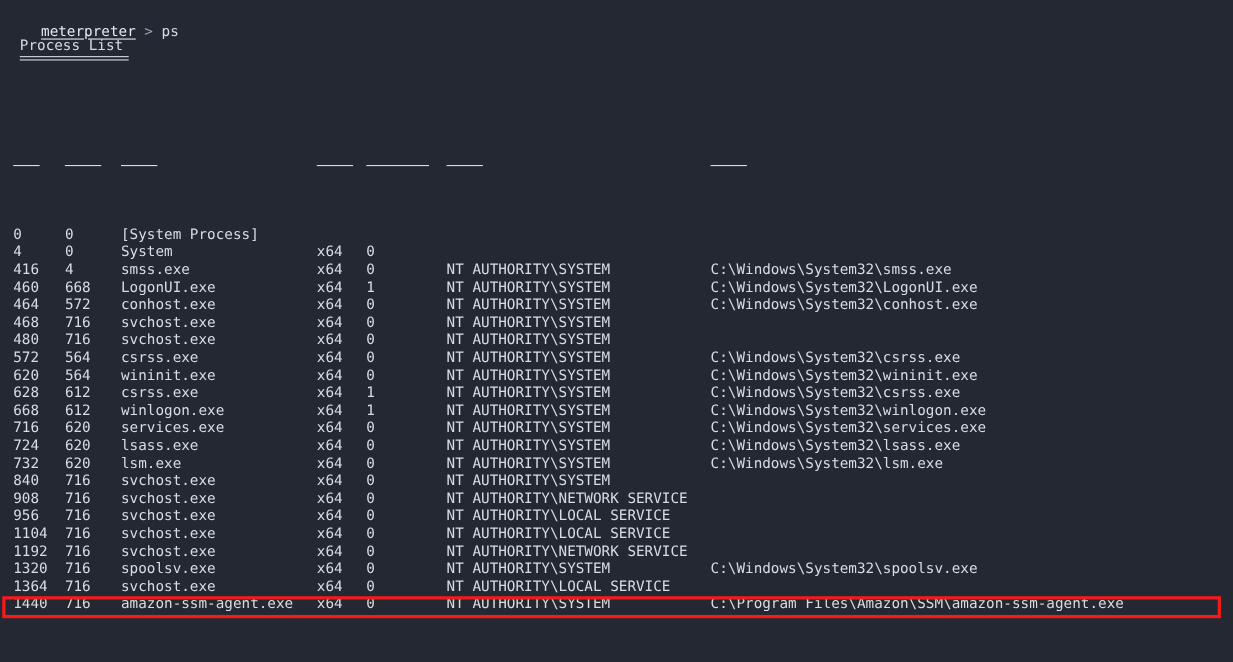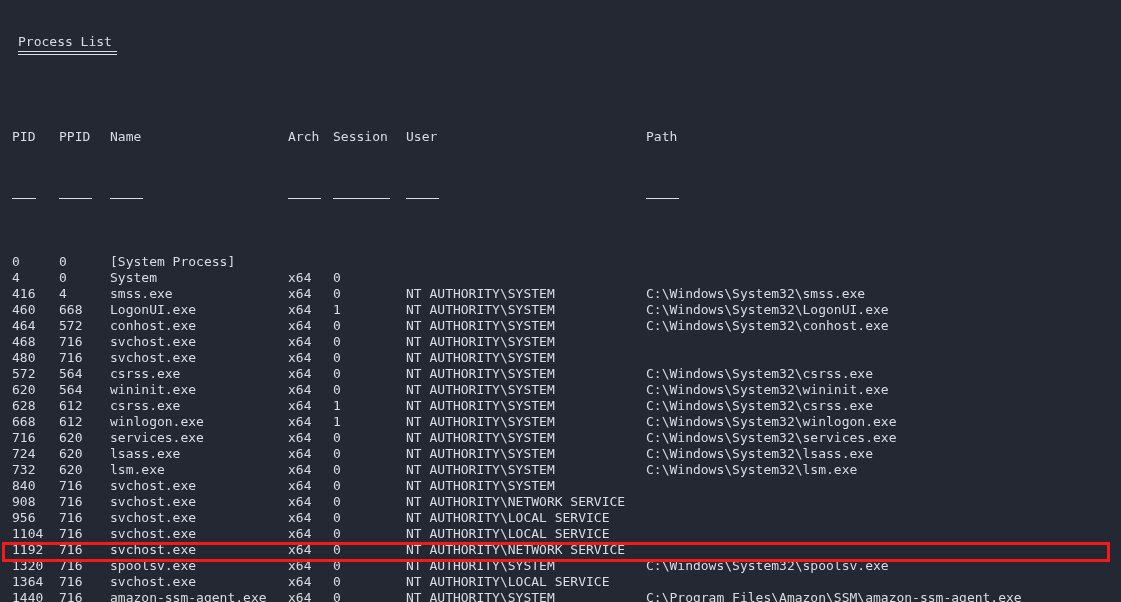--- a/index.html
+++ b/index.html
@@ -121,37 +121,31 @@
     box-sizing: border-box;
     pointer-events: none;
     z-index: 5;
   }
 </style>
 </head>
 <body>
 
 <div id="terminal">
 
+  <div class="prompt-line">
+    <span class="prompt-host">meterpreter</span><span class="prompt-caret"> &gt; </span><span class="prompt-cmd">ps</span>
+  </div>
 
   <div class="section-title-wrap">
     <div class="section-title">Process List</div>
     <div class="section-rule"></div>
   </div>
 
   <div class="table" id="table">
 
-    <div class="row hdr">
-      <span class="cell c-pid">PID</span>
-      <span class="cell c-ppid">PPID</span>
-      <span class="cell c-name">Name</span>
-      <span class="cell c-arch">Arch</span>
-      <span class="cell c-session">Session</span>
-      <span class="cell c-user">User</span>
-      <span class="cell c-path">Path</span>
-    </div>
 
     <div class="row rule-row">
       <span class="rule r-pid"></span>
       <span class="rule r-ppid"></span>
       <span class="rule r-name"></span>
       <span class="rule r-arch"></span>
       <span class="rule r-session"></span>
       <span class="rule r-user"></span>
       <span class="rule r-path"></span>
     </div>

